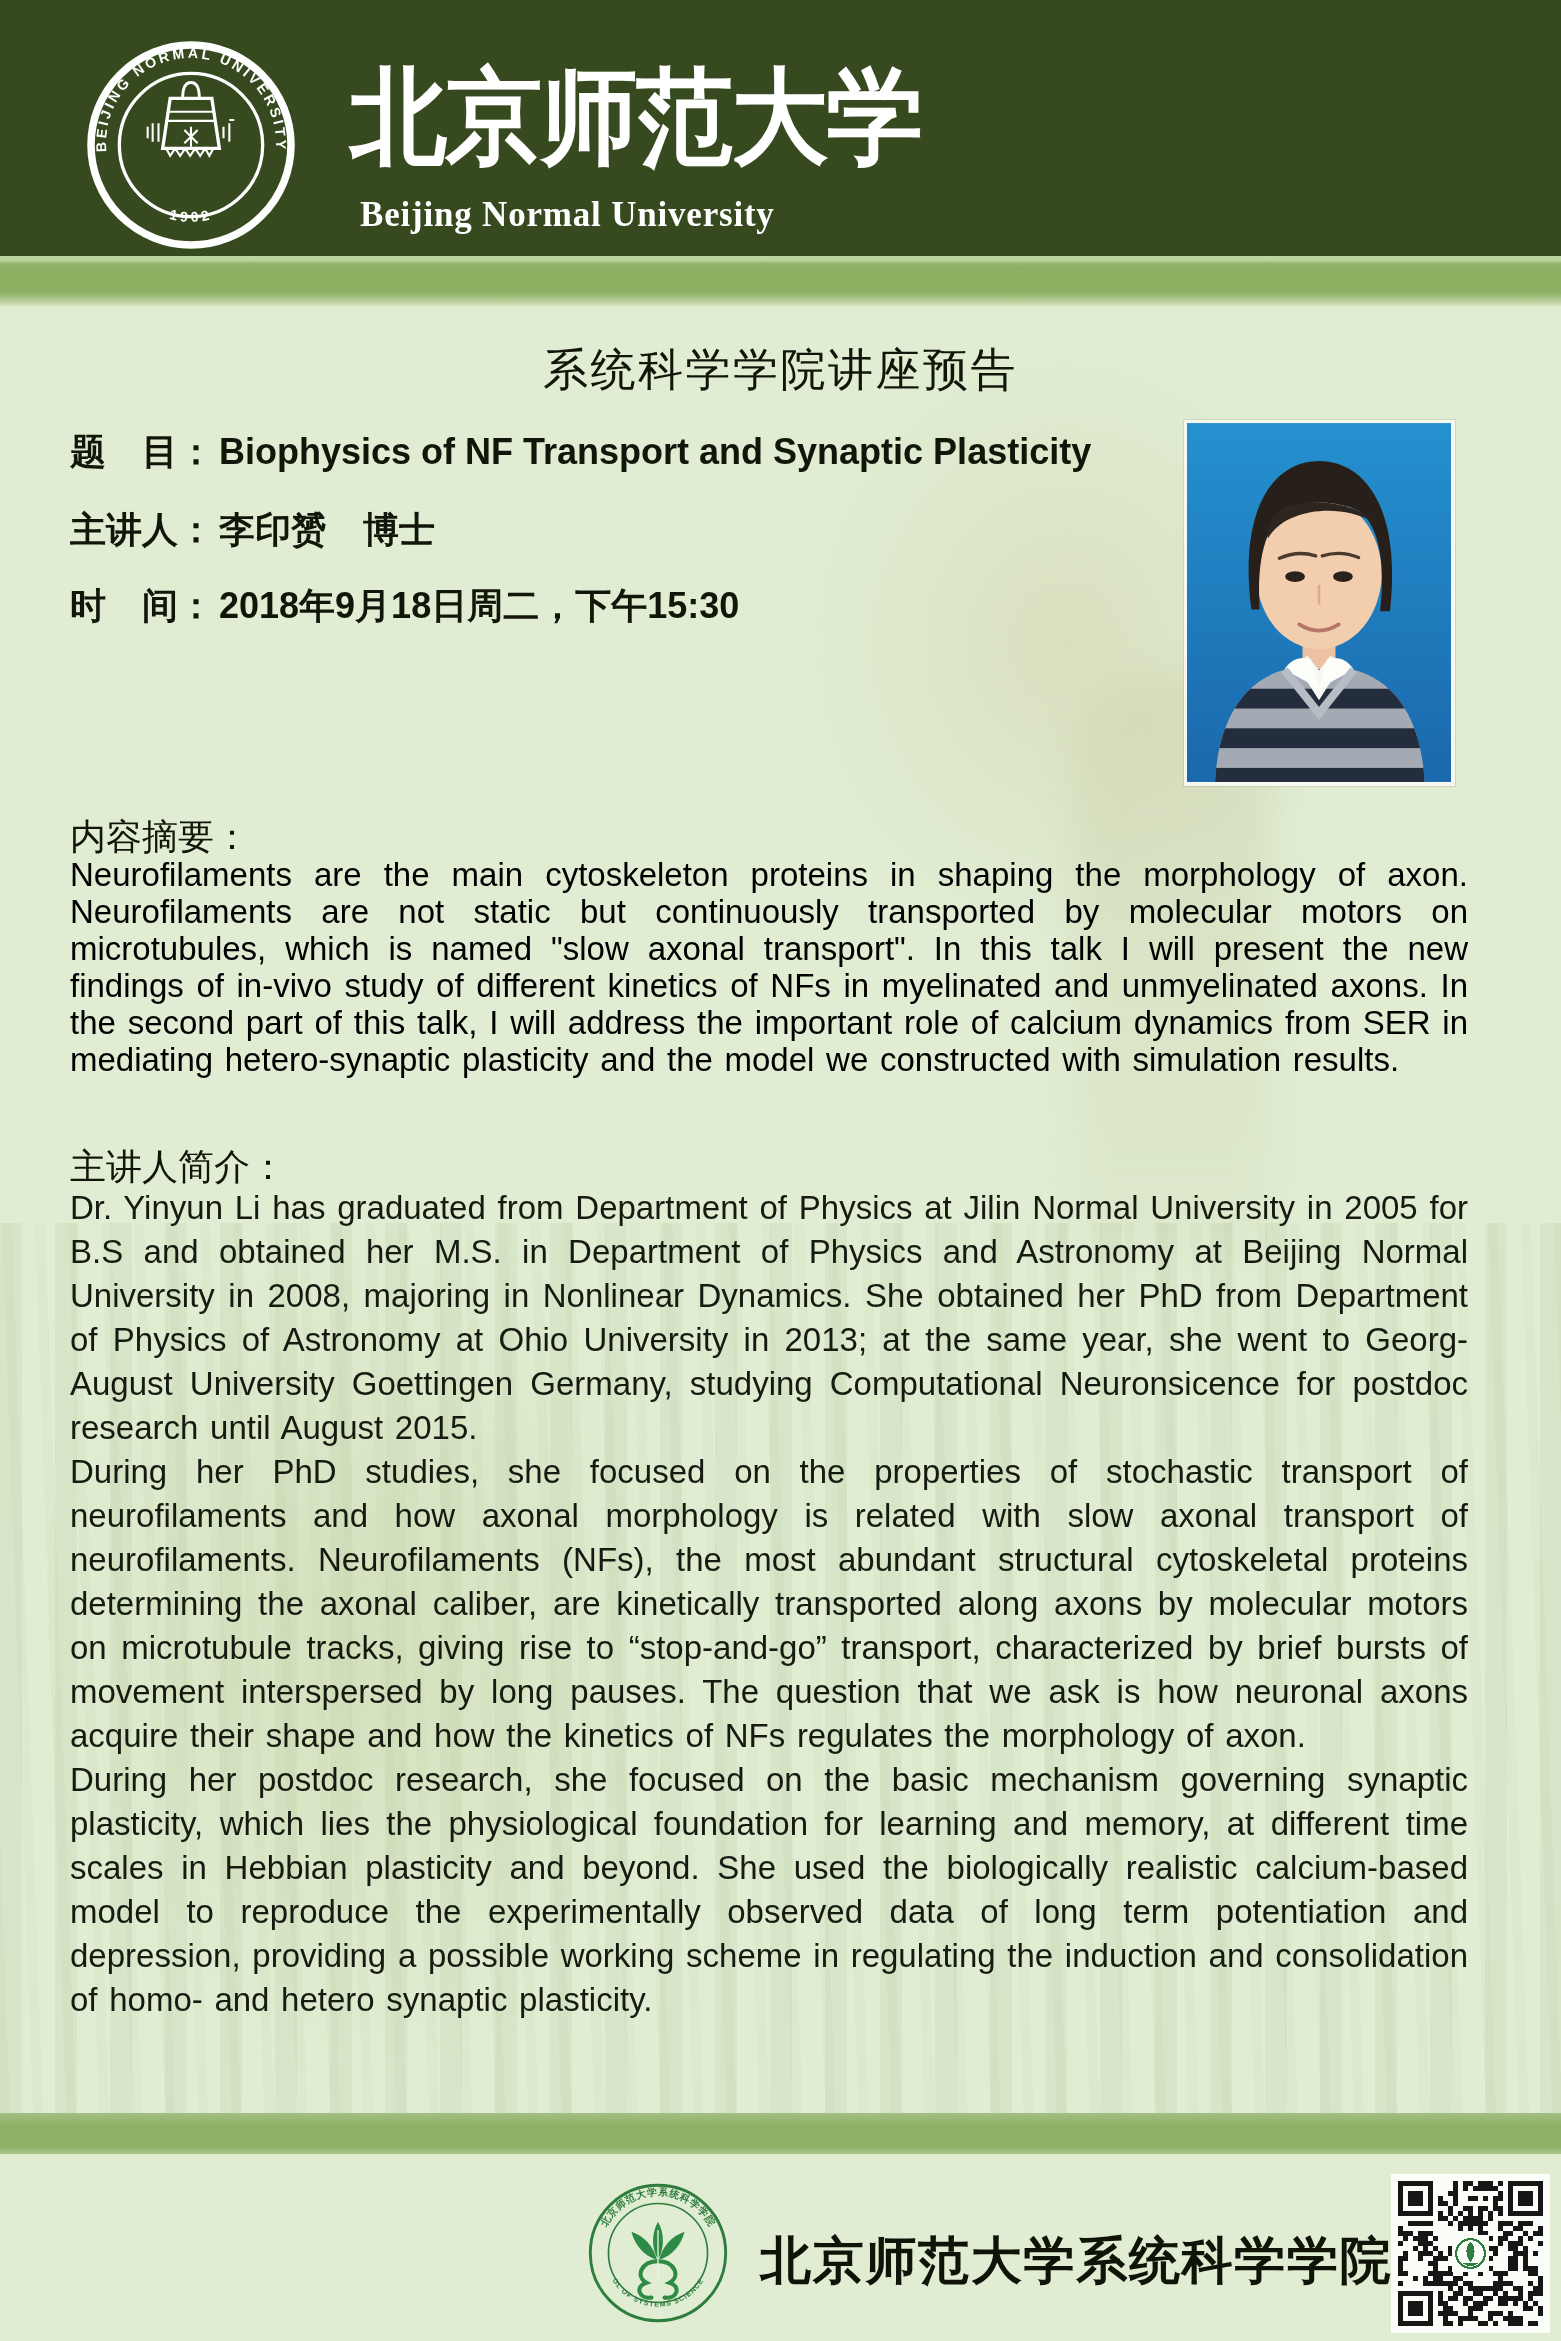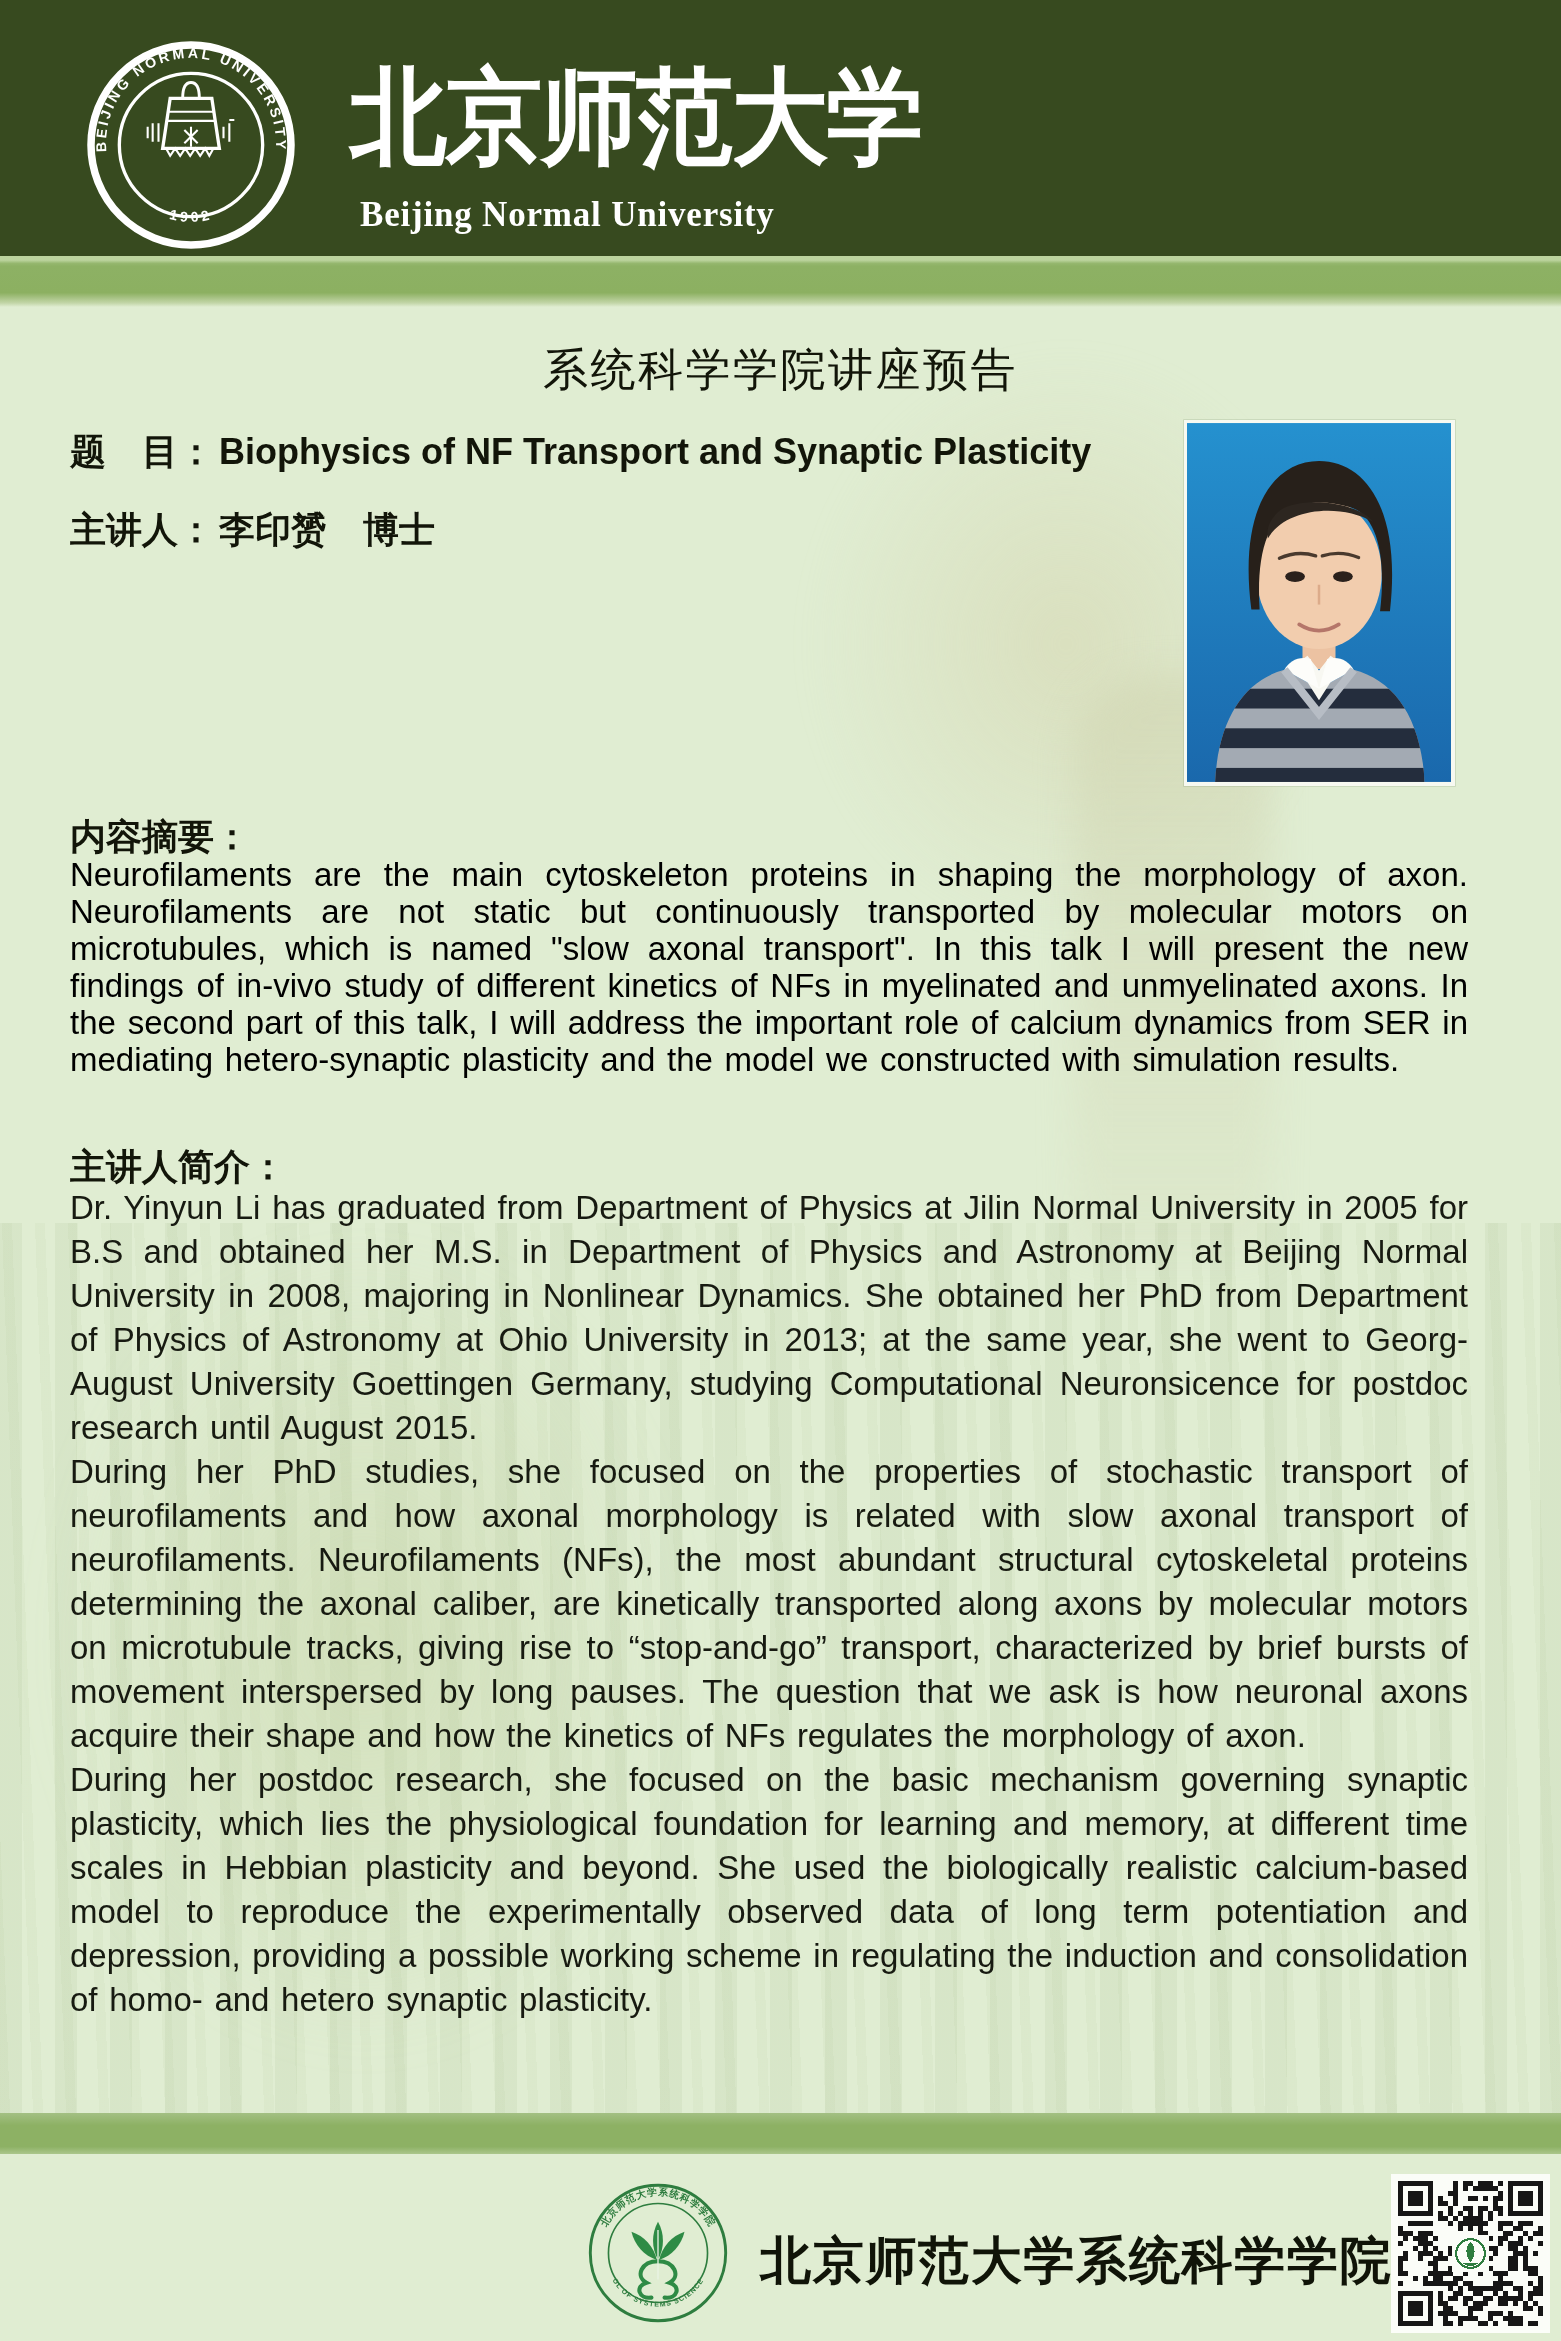--- a/index.html
+++ b/index.html
@@ -54,21 +54,21 @@
               font-size:45px;font-weight:400;letter-spacing:2.5px;color:#121509;}
   .field-row{position:absolute;left:70px;display:flex;align-items:baseline;gap:5px;
              font-size:36px;font-weight:600;color:#121509;white-space:nowrap;}
   .field-label{font-weight:700;}
   .row-0{top:428px;} .row-1{top:506px;} .row-2{top:582px;} .row-3{top:658px;} .row-4{top:736px;}
 
   .photo-frame{position:absolute;left:1184px;top:420px;width:271px;height:366px;
                background:#f7f9f1;padding:3.3px;box-shadow:0 0 0 0.8px rgba(90,110,70,.18);}
   .photo-frame svg{display:block;width:264px;height:359px;}
 
-  .section-heading{position:absolute;left:70px;font-size:36px;font-weight:700;color:#121509;}
+  .section-heading{position:absolute;left:70px;font-size:36px;font-weight:400;color:#121509;}
   .abstract-heading{top:813px;}
   .bio-heading{top:1143px;}
   .abstract-text{position:absolute;left:70px;top:856px;width:1398px;
                  font-size:33px;line-height:37px;text-align:justify;word-spacing:2.5px;color:#000000;}
   .bio-text{position:absolute;left:70px;top:1186px;width:1398px;
             font-size:33px;line-height:44px;text-align:justify;word-spacing:2.5px;color:#171a11;}
   .bio-text p{margin:0;}
 
   
   .footer-logo{position:absolute;left:587px;top:2182px;width:142px;height:142px;}
@@ -122,20 +122,24 @@
 
   <div class="talk-title">系统科学学院讲座预告</div>
 
   <div class="field-row row-1">
     <span class="field-label">主讲人：</span>
     <span class="field-value">李印赟　博士</span>
   </div>
   <div class="field-row row-0">
     <span class="field-label">题　目：</span>
     <span class="field-value">Biophysics of NF Transport and Synaptic Plasticity</span>
+  </div>
+  <div class="field-row row-2">
+    <span class="field-label">时　间：</span>
+    <span class="field-value">2018年9月18日周二，下午15:30</span>
   </div>
 
   <div class="photo-frame">
     <svg viewBox="0 0 320 435">
       <defs>
         <linearGradient id="photoBlue" x1="0" y1="0" x2="0" y2="1">
           <stop offset="0" stop-color="#2591cf"></stop>
           <stop offset="1" stop-color="#1a68ac"></stop>
         </linearGradient>
         <clipPath id="sweaterClip">

